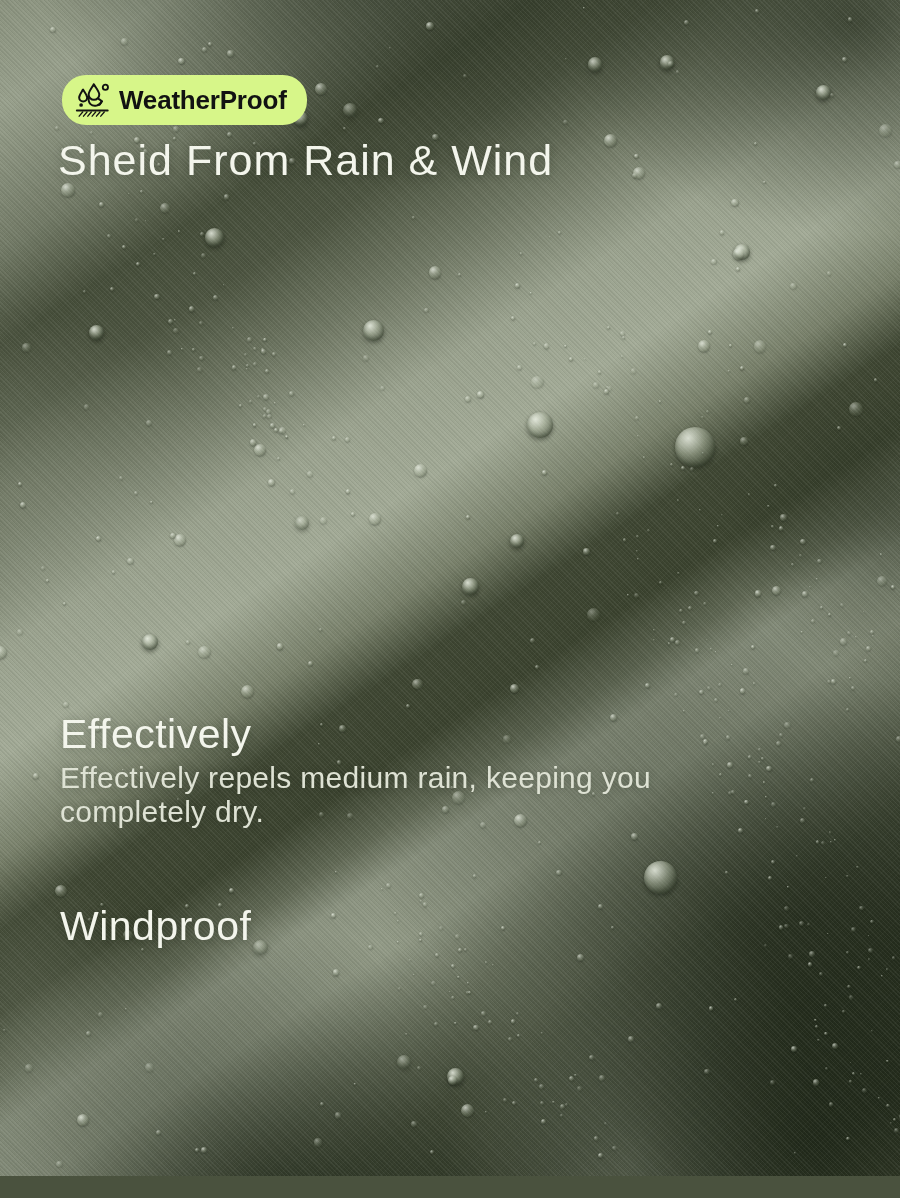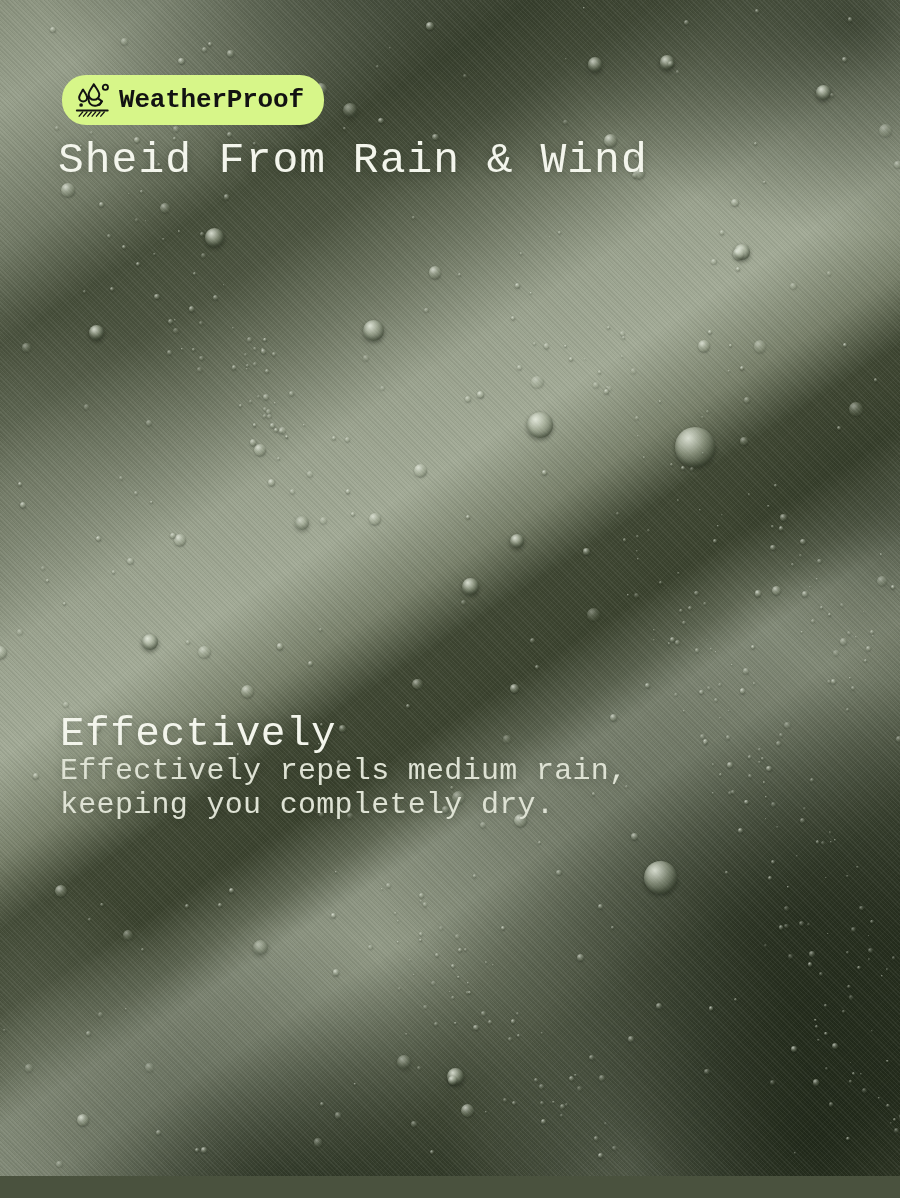--- a/index.html
+++ b/index.html
@@ -1,21 +1,21 @@
 <!DOCTYPE html>
 <html style="--badge-bg: #d7f689; --badge-text: #121212; --headline-text: #f3f5ec; --body-text: #dee2d4; --fabric-light: #9da58f; --fabric-mid: #6d7561; --fabric-dark: #3a422e; --fabric-deep: #2e3624;"><head>
 <meta charset="utf-8">
 <style>
   html,body{margin:0;padding:0;}
   body{
     width:900px;height:1198px;overflow:hidden;
     font-family:"Liberation Sans", sans-serif;
     background:#4a523e;
   }
-  .stage{position:relative;width:900px;height:1176px;overflow:hidden;font-family:Liberation Mono, monospace;}
+  .stage{position:relative;width:900px;height:1176px;overflow:hidden;}
 
   
   .bg{
     position:absolute;inset:0;
     background:
       radial-gradient(420px 300px at 95% 2%,  rgba(36,44,28,.70), transparent 70%),
       radial-gradient(520px 380px at 43% -6%, rgba(32,40,25,.75), transparent 70%),
       radial-gradient(260px 220px at 101% 45%,rgba(34,42,26,.50), transparent 70%),
       radial-gradient(620px 470px at 90% 78%, rgba(28,36,22,.70), transparent 70%),
       radial-gradient(520px 380px at 30% 101%,rgba(26,34,20,.65), transparent 68%),
@@ -83,21 +83,21 @@
     text-shadow:0 1px 8px rgba(20,26,16,.25);
     white-space:nowrap;
   }
   .feature{position:absolute;left:60px;right:40px;}
   .feature h2{
     margin:0;font-size:41px;line-height:1;font-weight:400;letter-spacing:.5px;
     color:var(--headline-text,#f0f3e8);
     text-shadow:0 1px 8px rgba(20,26,16,.25);
   }
   .feature p{
-    margin:0 0 0;max-width:700px;
+    margin:6px 0 0;max-width:700px;
     font-size:30px;line-height:1.12;font-weight:400;letter-spacing:.3px;
     color:var(--body-text,#dee2d4);
     text-shadow:0 1px 8px rgba(20,26,16,.25);
   }
   .feature-water{top:714px;}
   .feature-wind{top:906px;}
 </style>
 </head>
 <body>
 
@@ -676,16 +676,17 @@
     </div>
 
     <h1 class="headline">Sheid From Rain &amp; Wind</h1>
 
     <section class="feature feature-water">
       <h2>Effectively</h2>
       <p>Effectively repels medium rain, keeping you completely dry.</p>
     </section>
 
     <section class="feature feature-wind">
+      <h2>Windproof</h2>
     </section>
 
   </div>
 </div>
 
 </body></html>

